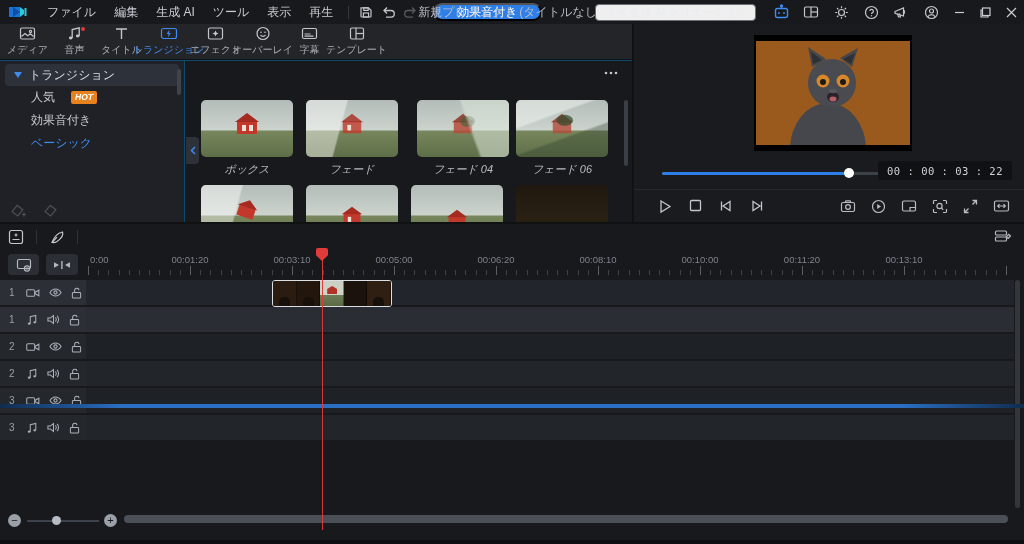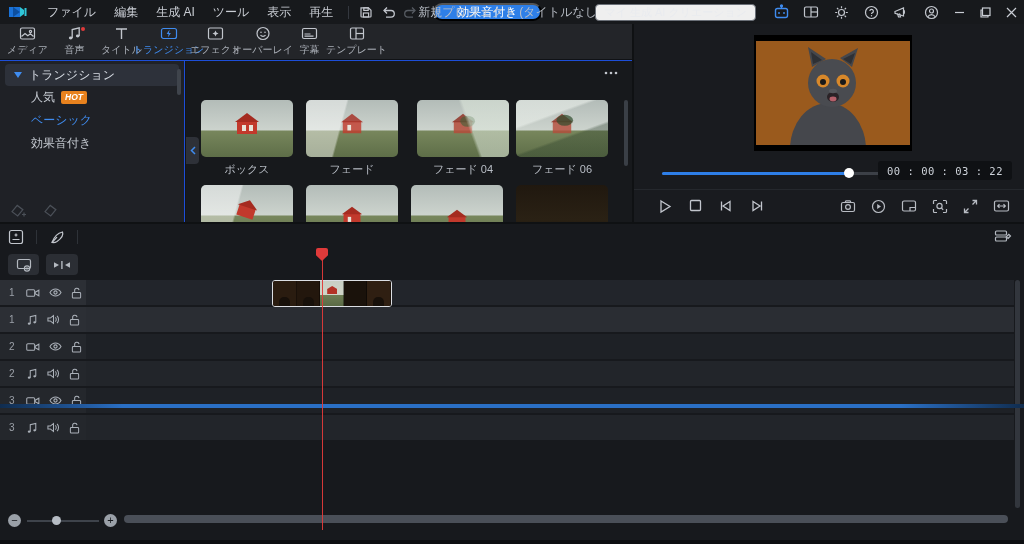--- a/index.html
+++ b/index.html
@@ -20,59 +20,59 @@
     background:#2e7fe8; color:#fff; font-size:12px; display:flex; align-items:center; }
   .title-center { position:absolute; left:0; right:0; top:0; height:24px; line-height:24px;
     text-align:center; font-size:12px; color:#b9bec6; pointer-events:none; }
   .tb-right { position:absolute; right:0; top:0; height:24px; display:flex; align-items:center; }
   .myai-btn { height:17px; border:1px solid #6a6f77; border-radius:4px; padding:0 8px;
     color:#e9ebef; font-size:11px; display:flex; align-items:center; margin-right:10px; }
   .tb-right .tb-icon { margin:0 4px; }
   .win-btn { width:26px; height:24px; display:flex; align-items:center; justify-content:center; color:#c9cdd4; }
 
   
-  .left-panel { position:absolute; left:0; top:24px; width:632px; height:198px; background:#1d4ed8; }
+  .left-panel { position:absolute; left:0; top:24px; width:632px; height:198px; background:#0c4a6e; }
   .preview-panel { position:absolute; left:632px; top:24px; width:392px; height:198px;
     background:#191b1f; border-left:2px solid #0f1113; }
 
   
   .tabbar { position:absolute; left:0; top:0; width:632px; height:36px; background:#232529;
     border-bottom:1px solid #101215; display:flex; align-items:center; padding-left:4px; }
   .tab { width:47px; height:34px; display:flex; flex-direction:column; align-items:center;
     justify-content:center; gap:2px; color:#c2c6cd; position:relative; }
   .tab .tab-label { font-size:10px; color:#a9aeb6; white-space:nowrap; }
   .tab.active { color:#3f8cf0; }
   .tab.active .tab-label { color:#3f8cf0; }
   .red-dot { position:absolute; top:2px; right:13px; width:4px; height:4px; border-radius:50%; background:#e03a3a; }
 
   
   .sidebar { position:absolute; left:0; top:37px; width:184px; height:161px; background:#1f2126; }
   .side-fav { display:flex; align-items:center; gap:8px; height:24px; padding-left:13px;
     color:#c9cdd4; font-size:12px; margin-top:5px; }
   .side-group { margin:3px 5px 0 5px; height:22px; border-radius:4px; background:#2d313a;
     display:flex; align-items:center; gap:7px; padding-left:9px; color:#d6dbe3; font-size:12px; }
-  .side-sub { display:flex; align-items:center; gap:6px; height:23px; padding-left:31px;
+  .side-sub { display:flex; align-items:center; gap:16px; height:23px; padding-left:31px;
     color:#c2c7ce; font-size:12px; }
   .side-sub.active { color:#3f8cf0; }
   .hot-badge { background:#e8821e; color:#fff; font-size:8.5px; font-weight:bold; font-style:italic;
     border-radius:2px; padding:1px 4px; line-height:1.2; }
   .side-tags { position:absolute; left:10px; bottom:3px; display:flex; gap:16px; color:#4b5058; }
   .side-scroll { position:absolute; right:3px; top:8px; width:4px; height:26px; background:#3f444c; border-radius:2px; }
 
   
   .content { position:absolute; left:185px; top:37px; width:447px; height:161px;
     background:#17191c; border-left:1px solid #121418; overflow:hidden; }
   .search-box { position:absolute; left:11px; top:7px; width:270px; height:20px;
     background:#2a2d33; border-radius:3px; display:flex; align-items:center; }
   .search-box input { width:100%; background:transparent; border:none; outline:none;
     color:#c9cdd4; font-size:11.5px; padding:0 10px; font-family:inherit; }
   .search-box input::placeholder { color:#868c96; }
   .more-dots { position:absolute; right:14px; top:10px; color:#c2c6cd; }
   .grid { position:absolute; left:15px; top:39px; }
-  .cell { position:absolute; width:92px; }
+  .cell { position:absolute; width:92px;font-style:italic; }
   .thumb { width:92px; height:57px; border-radius:5px; position:relative; overflow:hidden;
     background:linear-gradient(#b3bcb8 0%,#ccd3cd 52%, #77865c 55%, #5e6e48 100%); }
   .thumb .house { position:absolute; left:50%; top:42%; transform:translate(-50%,-50%); }
   .thumb.fx2::after, .thumb.fx3::after, .thumb.fx4::after { content:""; position:absolute; inset:0; }
   .thumb.fx2::after { background:linear-gradient(105deg, rgba(255,255,255,.45) 0 38%, transparent 40%); }
   .thumb.fx3::after { background:linear-gradient(250deg, rgba(222,232,220,.55) 0 42%, transparent 45%); }
   .thumb.fx4::after { background:linear-gradient(160deg, rgba(235,240,235,.6) 0 30%, transparent 33%, transparent 60%, rgba(40,60,40,.35) 63%); }
   .thumb.dark { background:linear-gradient(#20180f 0%, #2a2114 60%, #15100a 100%); }
   .cell-label { margin-top:5px; text-align:center; font-size:11px; color:#b9bec6; white-space:nowrap; }
   .collapse-btn { position:absolute; left:0px; top:76px; width:13px; height:27px; background:#2e3138;
@@ -338,25 +338,25 @@
       <div class="side-group">
         <svg width="8" height="6" viewBox="0 0 8 6" fill="#3f8cf0">
           <polygon points="0,0 8,0 4,6"></polygon>
         </svg>
         <span>トランジション</span>
       </div>
       <div class="side-sub">
         <span>人気</span>
         <span class="hot-badge">HOT</span>
       </div>
+      <div class="side-sub">
+        <span>効果音付き</span>
+      </div>
       <div class="side-sub active">
         <span>ベーシック</span>
-      </div>
-      <div class="side-sub">
-        <span>効果音付き</span>
       </div>
       <div class="side-tags">
         <span>
           <svg width="17" height="15" viewBox="0 0 17 15" fill="none" stroke="currentColor" stroke-width="1.2">
             <path d="M2 7 L8 1.5 L13 6.5 L7 12 Z" transform="rotate(-8 7 7)"></path>
             <path d="M12 10.5 h4 M14 8.5 v4"></path>
           </svg>
         </span>
         <span>
           <svg width="15" height="15" viewBox="0 0 15 15" fill="none" stroke="currentColor" stroke-width="1.2">
@@ -588,20 +588,33 @@
       </svg>
     </div>
     <div class="tl-btn b2">
       <svg width="18" height="10" viewBox="0 0 18 10" fill="currentColor">
         <polygon points="1,2.2 6,5 1,7.8"></polygon>
         <rect x="8.2" y="1" width="1.4" height="8"></rect>
         <polygon points="17,2.2 12,5 17,7.8"></polygon>
       </svg>
     </div>
 
+    <div class="ruler">
+      <span class="ruler-label first" style="left:2px">0:00</span>
+      <span class="ruler-label" style="left:102px">00:01:20</span>
+      <span class="ruler-label" style="left:204px">00:03:10</span>
+      <span class="ruler-label" style="left:306px">00:05:00</span>
+      <span class="ruler-label" style="left:408px">00:06:20</span>
+      <span class="ruler-label" style="left:510px">00:08:10</span>
+      <span class="ruler-label" style="left:612px">00:10:00</span>
+      <span class="ruler-label" style="left:714px">00:11:20</span>
+      <span class="ruler-label" style="left:816px">00:13:10</span>
+      <div class="ticks-minor"></div>
+      <div class="ticks-major"></div>
+    </div>
 
     <div class="tracks">
       <div class="trow grp1">
         <div class="thead">
           <span class="tnum">1</span>
           <svg width="14" height="10" viewBox="0 0 15 10" fill="none" stroke="currentColor" stroke-width="1.1">
             <rect x="0.8" y="1.5" width="8.5" height="7" rx="1.2"></rect>
               <polygon points="9.8,4.2 13.8,2 13.8,8 9.8,5.8"></polygon>
           </svg>
           <svg width="13" height="9" viewBox="0 0 13 9" fill="none" stroke="currentColor" stroke-width="1.1">

